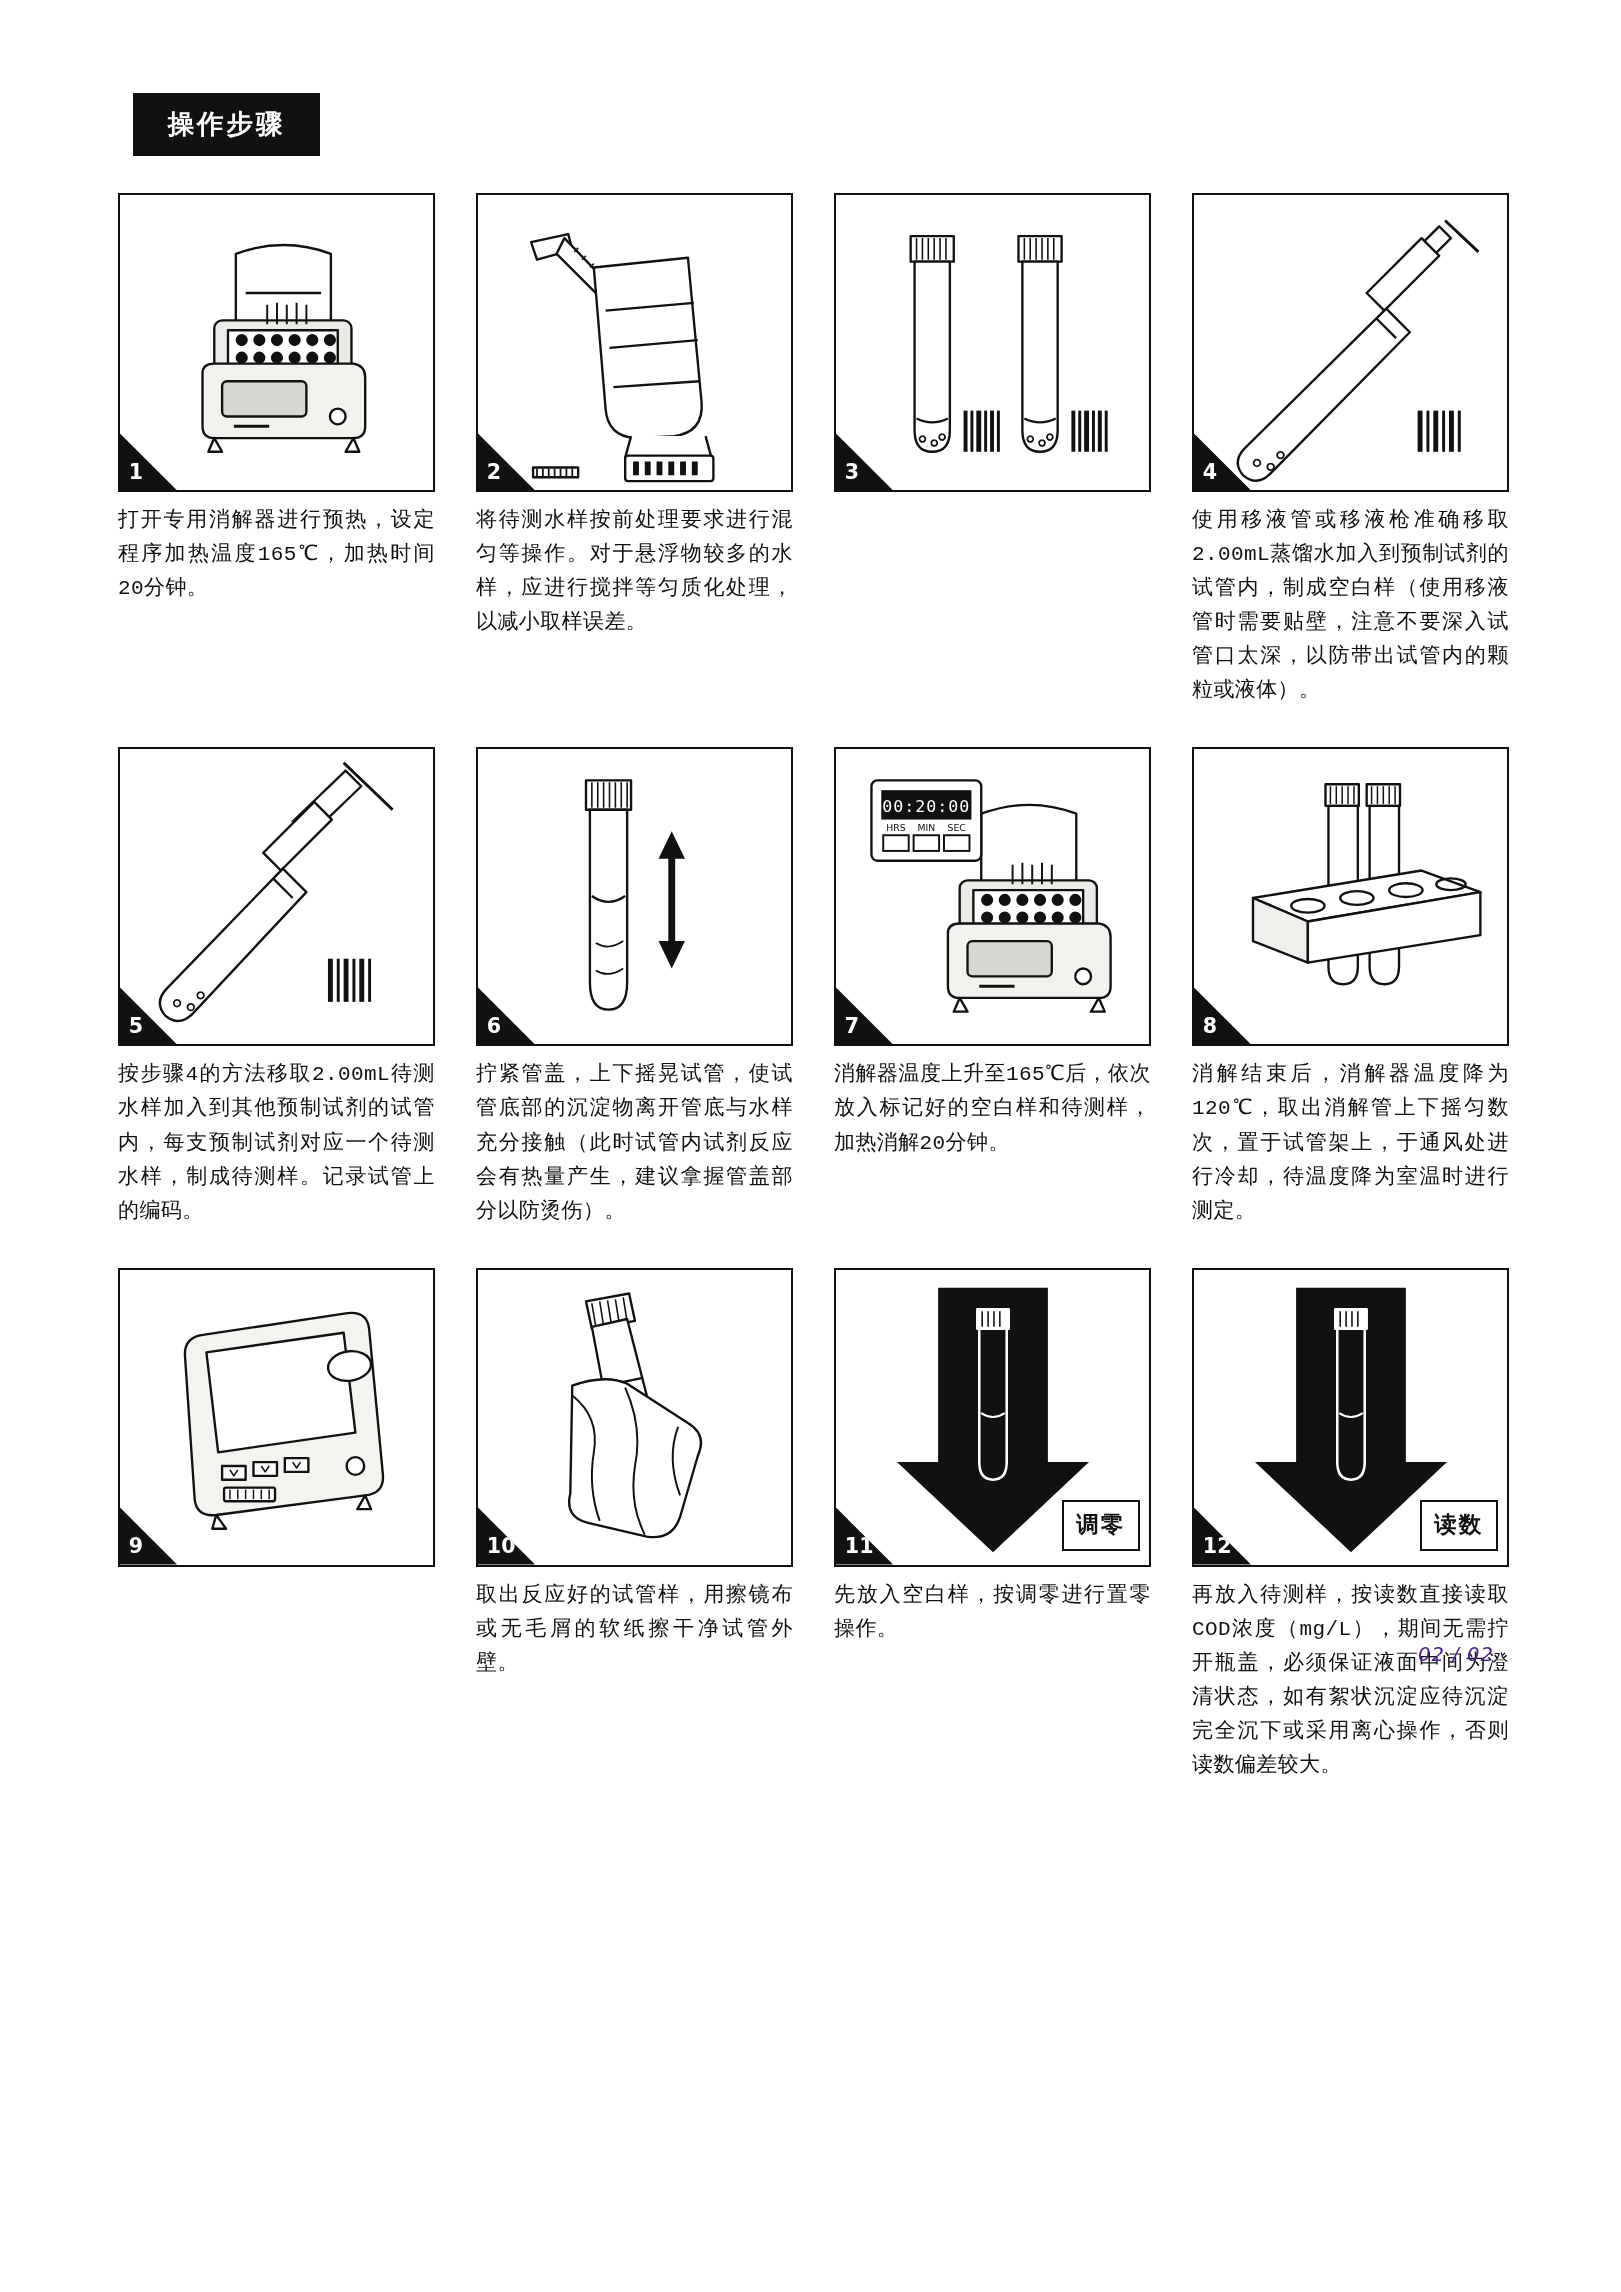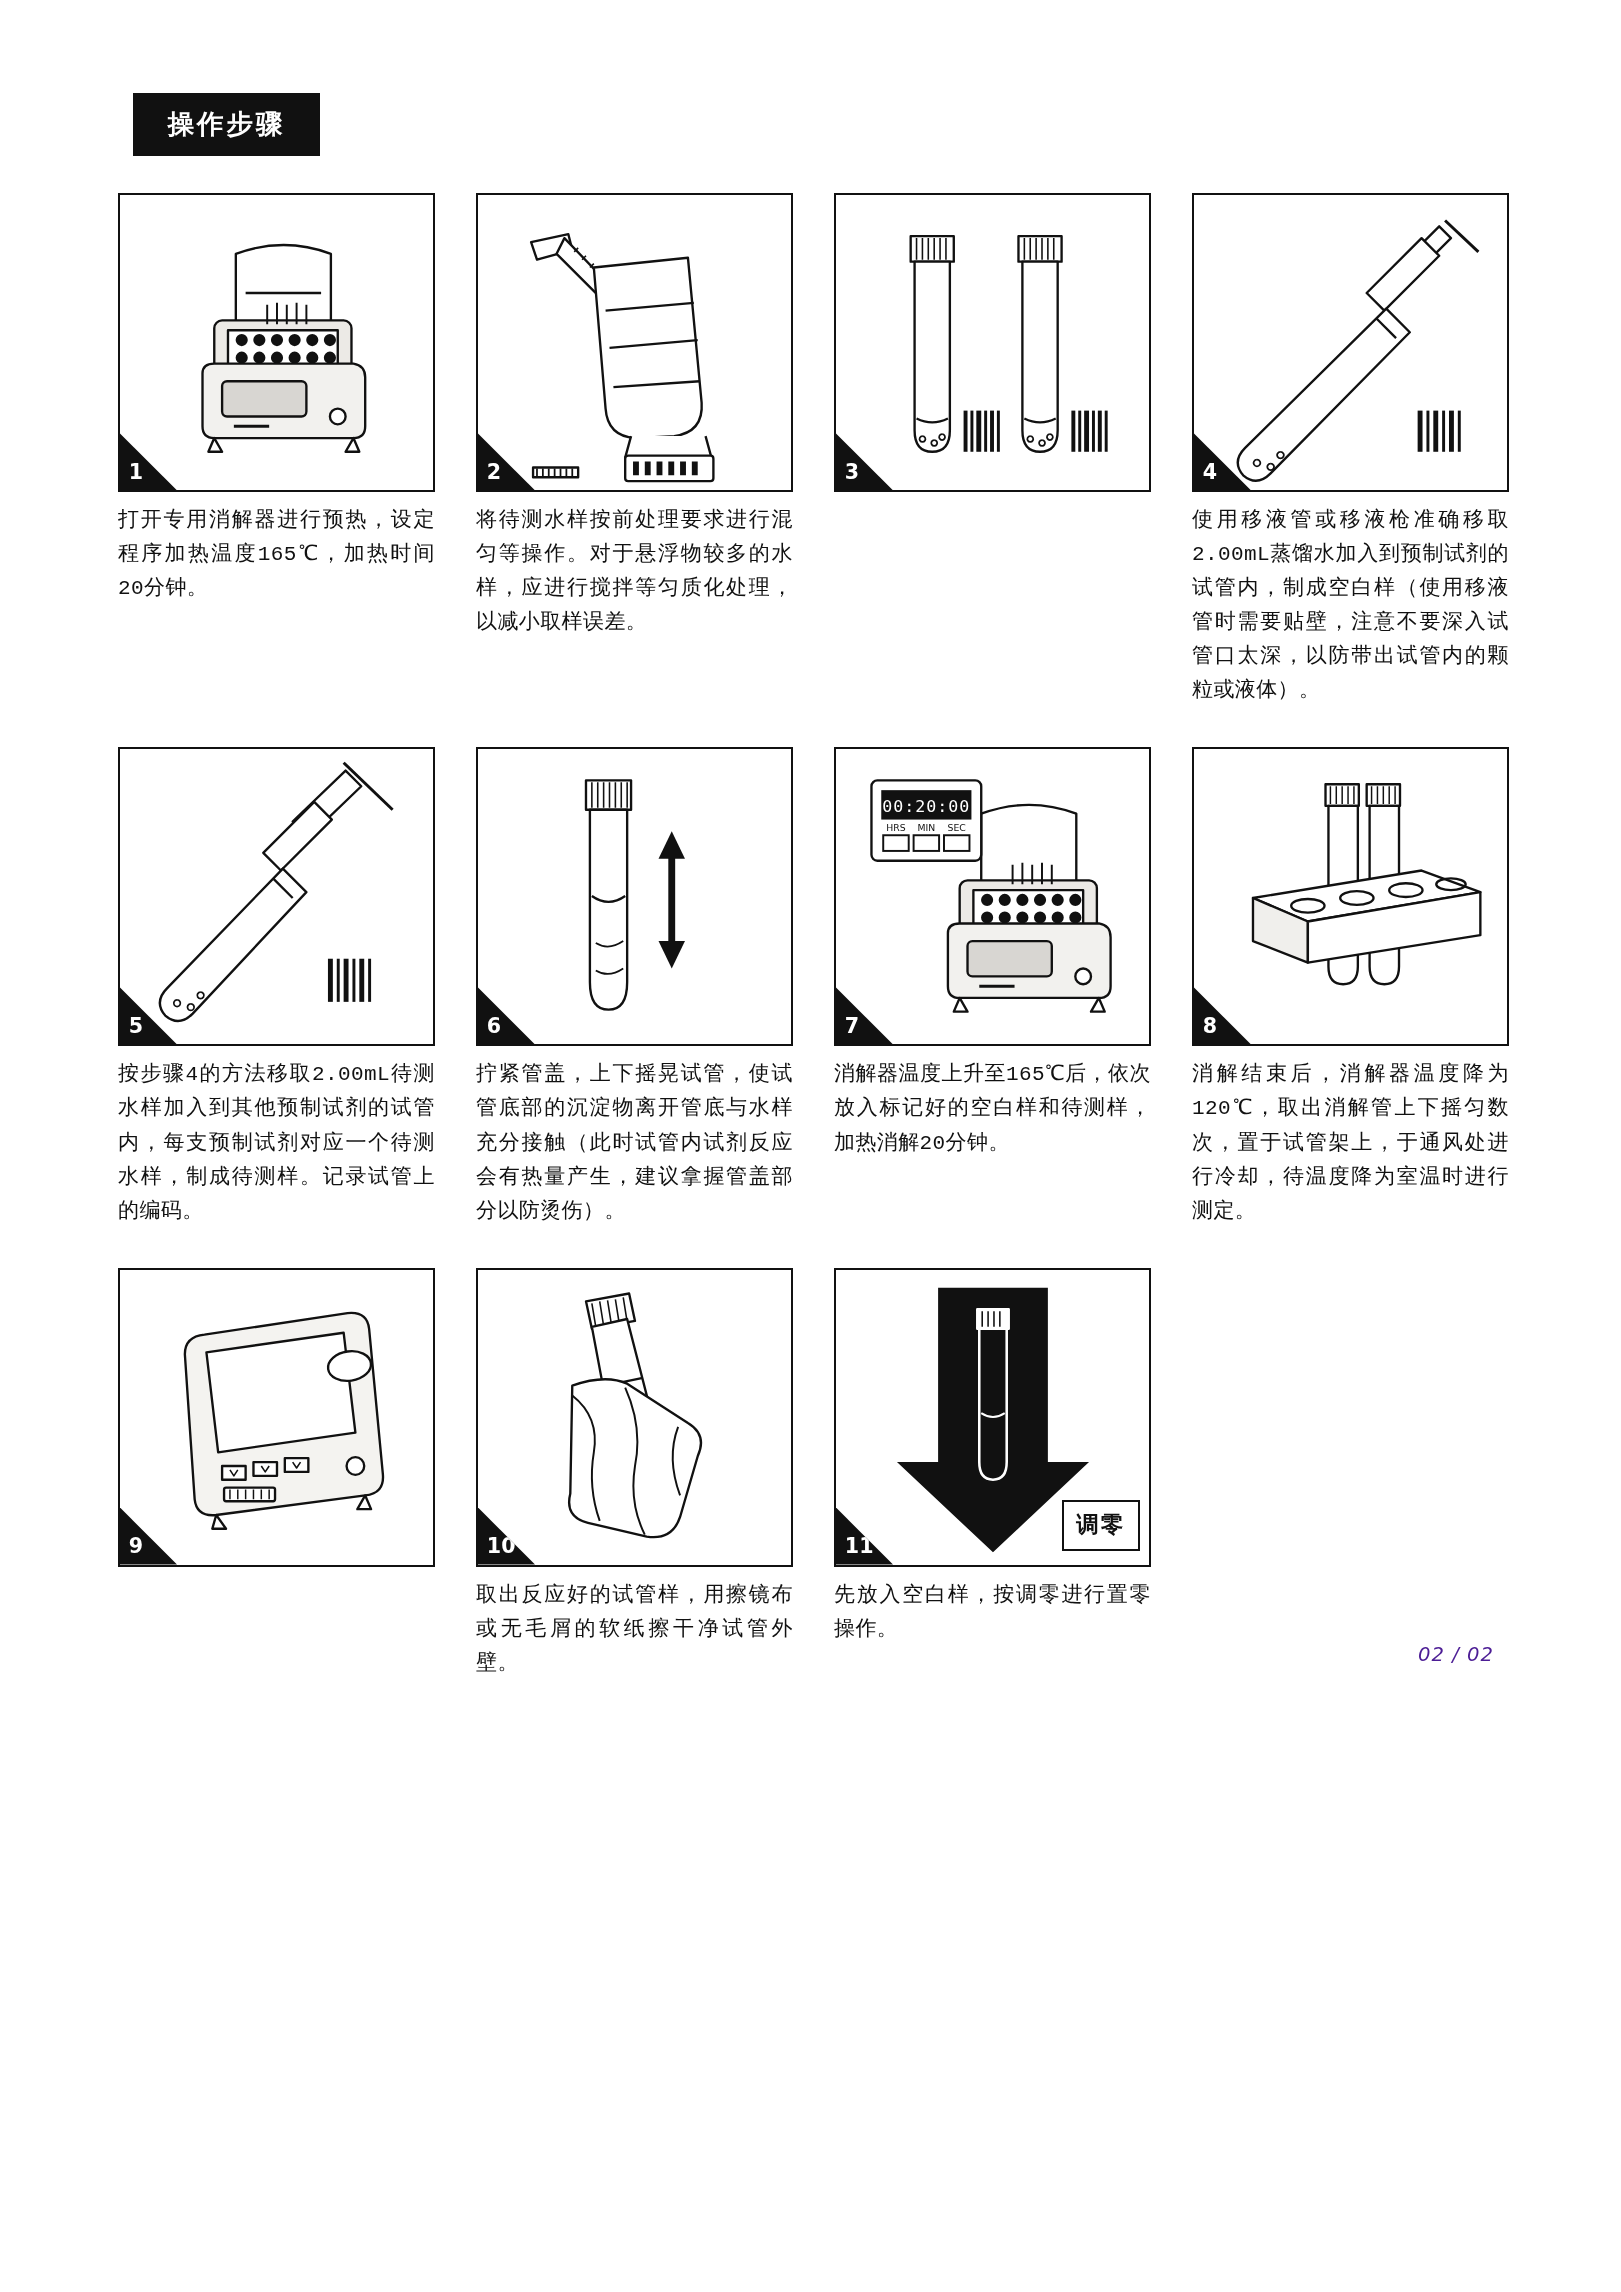--- a/index.html
+++ b/index.html
@@ -423,19 +423,37 @@
           </g>
         </svg>
         <div class="tagbox">调零</div>
         <div class="badge">
             <span>11</span>
           </div>
       </div>
       <div class="caption">先放入空白样，按调零进行置零操作。</div>
     </div>
 
+    <div class="cell">
+      <div class="figure">
+        <svg width="313" height="295" viewBox="0 0 319 301">
+          <path d="M104 18 L216 18 L216 196 L258 196 L160 288 L62 196 L104 196 Z" fill="#111" stroke="none"></path>
+          <g fill="none" stroke="#ffffff" stroke-width="2.6" stroke-linejoin="round">
+            <rect x="144" y="40" width="32" height="20" fill="#fff"></rect>
+            <path d="M149 42 v16 M155 42 v16 M161 42 v16 M167 42 v16" stroke="#111" stroke-width="1.6"></path>
+            <path d="M146 60 L146 196 Q146 214 160 214 Q174 214 174 196 L174 60 Z" fill="none" stroke="#fff"></path>
+            <path d="M148 146 Q160 154 172 146" stroke="#fff" stroke-width="2"></path>
+          </g>
+        </svg>
+        <div class="tagbox">读数</div>
+        <div class="badge">
+            <span>12</span>
+          </div>
+      </div>
+      <div class="caption">再放入待测样，按读数直接读取COD浓度（mg/L），期间无需拧开瓶盖，必须保证液面中间为澄清状态，如有絮状沉淀应待沉淀完全沉下或采用离心操作，否则读数偏差较大。</div>
+    </div>
 
   </div>
 
   <div class="footer">02 / 02</div>
 
 </div>
 
 
 </body></html>

